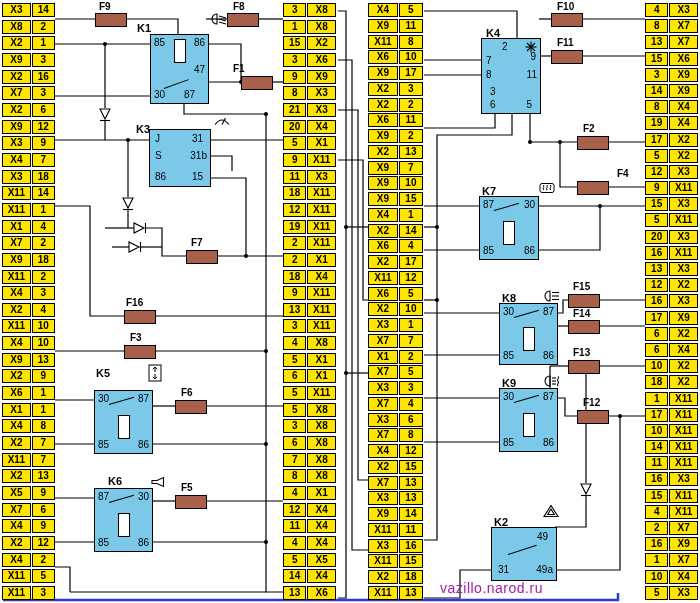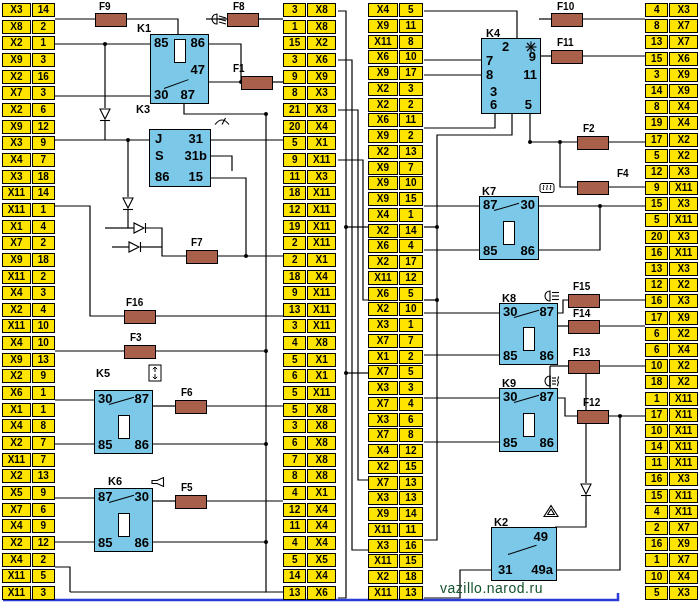--- a/index.html
+++ b/index.html
@@ -8,32 +8,32 @@
   #wires{position:absolute;left:0;top:0;z-index:1}
   .strip{position:absolute;top:3px;height:597px;width:53px;display:flex;
     flex-direction:column;justify-content:space-between;z-index:2}
   #strip-mid-right{width:55px}
   .term-row{display:flex;gap:1px;height:14px}
   .term-cell{flex:1;background:var(--strip-bg,#FFE400);border:1px solid #000;
     font-weight:bold;font-size:10px;line-height:12px;text-align:center;overflow:hidden}
   .strip.conn-first .term-cell:first-child{flex:1.25}
   .strip.num-first .term-cell:last-child{flex:1.25}
   .relay{position:absolute;background:var(--relay-bg,#7CC8E8);border:1.5px solid #000;z-index:3}
-  .pin{position:absolute;font-size:13px;font-weight:bold;line-height:10px;color:#000}
+  .pin{position:absolute;font-size:10px;font-weight:normal;line-height:10px;color:#000}
   .coil{position:absolute;width:10px;height:22px;background:#fff;border:1.2px solid #000}
   .coil.center{left:50%;top:58%;transform:translate(-50%,-50%)}
   .coil.topc{left:50%;top:4px;transform:translateX(-50%)}
   .sw{position:absolute;border-top:1.6px solid #000;transform-origin:left center}
   .comp-label{position:absolute;font-size:11px;font-weight:bold;z-index:4}
   .fuse{position:absolute;width:30px;height:12px;background:var(--fuse-bg,#A8604A);
     border:1.2px solid #000;z-index:3}
   .fuse-label{position:absolute;font-size:10px;font-weight:bold;z-index:4}
   .icon{position:absolute;z-index:4}
   .icon svg{display:block}
-  .watermark{position:absolute;font-size:14px;color:#14532d;z-index:4;letter-spacing:.5px}
+  .watermark{position:absolute;font-size:14px;color:#a21caf;z-index:4;letter-spacing:.5px}
 </style>
 </head>
 <body>
 
 <div id="canvas">
 
   <svg id="wires" width="700" height="603">
     <g stroke="#000" stroke-width="1.2" fill="none">
       <polyline points="55,19 95,19"></polyline>
       <polyline points="125,19 178,19 178,34"></polyline>
@@ -775,21 +775,21 @@
     <svg width="20" height="12">
         <g stroke="#000" fill="none" stroke-width="1.1">
           <path d="M9 1 A5 5 0 0 0 9 11 L9 1 Z"></path>
           <line x1="11" y1="3" x2="18" y2="5"></line>
           <line x1="11" y1="6" x2="18" y2="8"></line>
           <line x1="11" y1="9" x2="18" y2="11"></line>
         </g>
       </svg>
   </span>
 
-  <span class="comp-label" style="left:136px;top:103px">K3</span>
+  <span class="comp-label" style="left:136px;top:123px">K3</span>
   <div class="relay" style="left:149px;top:129px;width:60px;height:56px">
     <span class="pin" style="left:5px;top:4px">J</span>
     <span class="pin" style="right:7px;top:4px">31</span>
     <span class="pin" style="left:5px;top:21px">S</span>
     <span class="pin" style="right:3px;top:21px">31b</span>
     <span class="pin" style="left:5px;bottom:4px">86</span>
     <span class="pin" style="right:7px;bottom:4px">15</span>
   </div>
   <span class="icon" style="left:213px;top:114px">
     <svg width="18" height="12">

